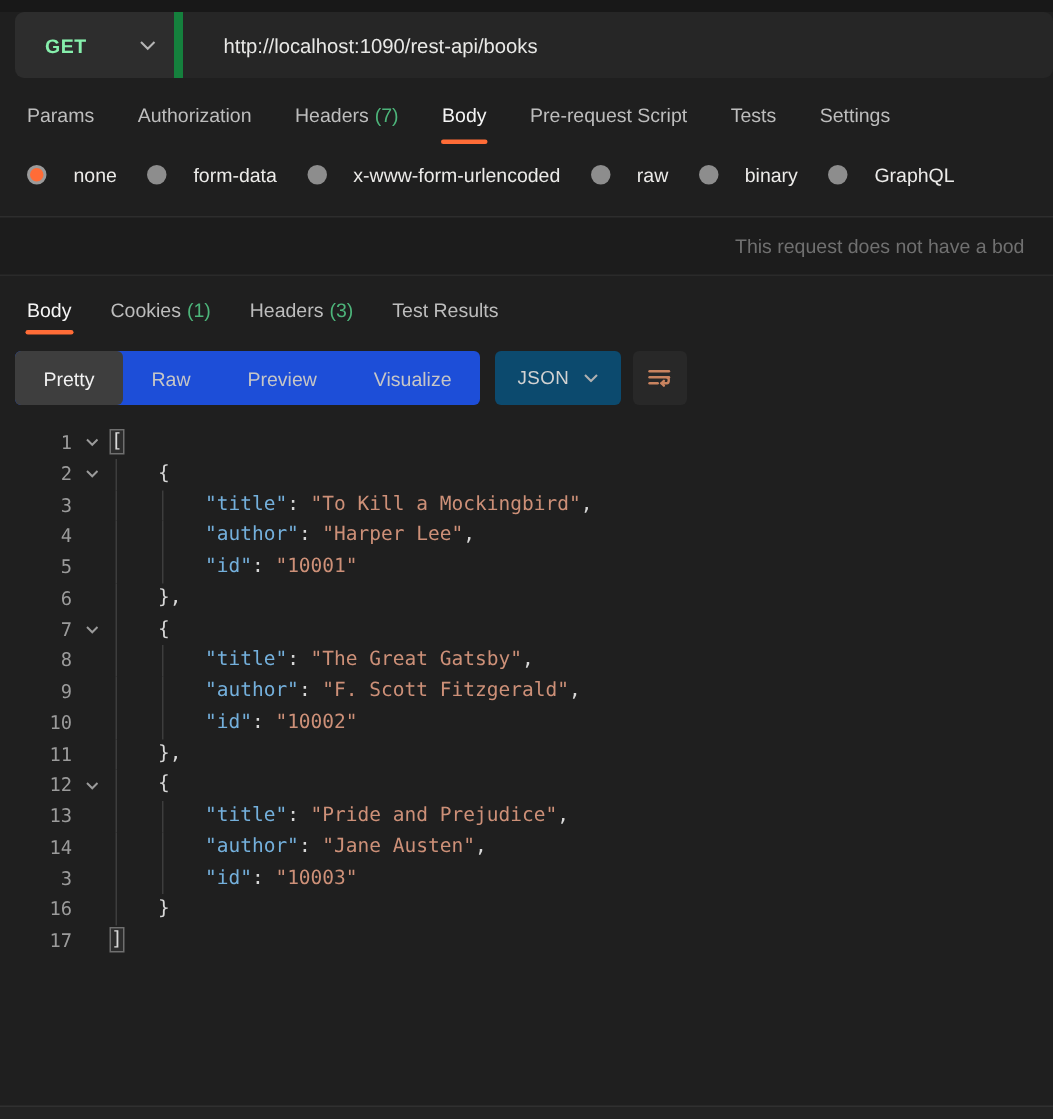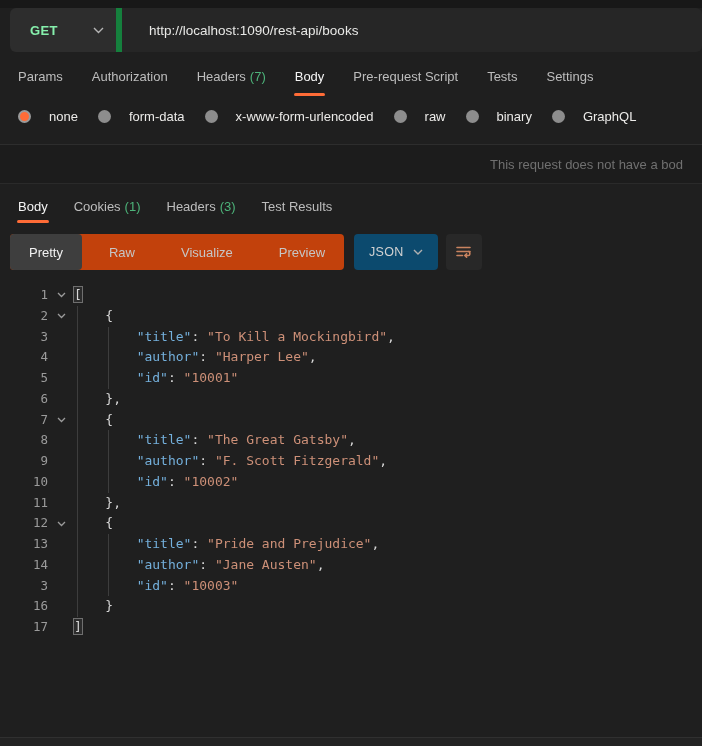--- a/index.html
+++ b/index.html
@@ -35,21 +35,21 @@
   .bt-label { font-size:13px; color:#ecebe9; }
 
   
   .empty-band { position:relative; margin-top:17px; height:40px; background:#1c1c1c;
                 border-top:1px solid #2d2d2d; border-bottom:1px solid #2a2a2a; overflow:hidden; }
   .empty-msg { position:absolute; left:490px; top:50%; transform:translateY(-50%);
                font-size:13px; color:#707070; white-space:nowrap; }
 
   
   .resp-toolbar { display:flex; align-items:center; margin:11px 0 0 10px; height:36px; }
-  .segments { display:flex; height:36px; background:#c2410c; border-radius:4px; align-items:stretch;gap:8px; }
+  .segments { display:flex; height:36px; background:#1d4ed8; border-radius:4px; align-items:stretch; }
   .seg { display:flex; align-items:center; padding:0 19px; font-size:13px; color:#c6c6c6; cursor:pointer; }
   .seg.active { background:#3e3e3e; border-radius:4px; color:#f2f2f2; }
   .format-dd { display:flex; align-items:center; gap:9px; height:36px; margin-left:10px;
                background:#0c4a6e; border-radius:4px; padding:0 15px; cursor:pointer; }
   .format-label { font-size:12.5px; color:#d2d2d2; letter-spacing:.3px; }
   .wrap-btn { display:flex; align-items:center; justify-content:center; width:36px; height:36px;
               margin-left:8px; background:#282828; border:none; border-radius:4px; cursor:pointer; }
 
   
   .code { margin-top:15px; font-family:"DejaVu Sans Mono", monospace; font-size:13px; }
@@ -131,22 +131,22 @@
       <div class="tab active"><span>Body</span></div>
       <div class="tab"><span>Cookies</span><span class="count">(1)</span></div>
       <div class="tab"><span>Headers</span><span class="count">(3)</span></div>
       <div class="tab"><span>Test Results</span></div>
     </div>
 
   <div class="resp-toolbar">
     <div class="segments" id="segments">
         <div class="seg active">Pretty</div>
         <div class="seg">Raw</div>
+        <div class="seg">Preview</div>
         <div class="seg">Visualize</div>
-        <div class="seg">Preview</div>
       </div>
     <div class="format-dd">
       <span class="format-label">JSON</span>
       <svg width="10" height="6" viewBox="0 0 10 6">
           <path d="M1 1l4 4 4-4" stroke="#b0b0b0" stroke-width="1.4" fill="none"></path>
         </svg>
     </div>
     <button class="wrap-btn">
       <svg width="17" height="17" viewBox="0 0 17 17">
         <g stroke="#c9835f" stroke-width="1.6" fill="none" stroke-linecap="round">

